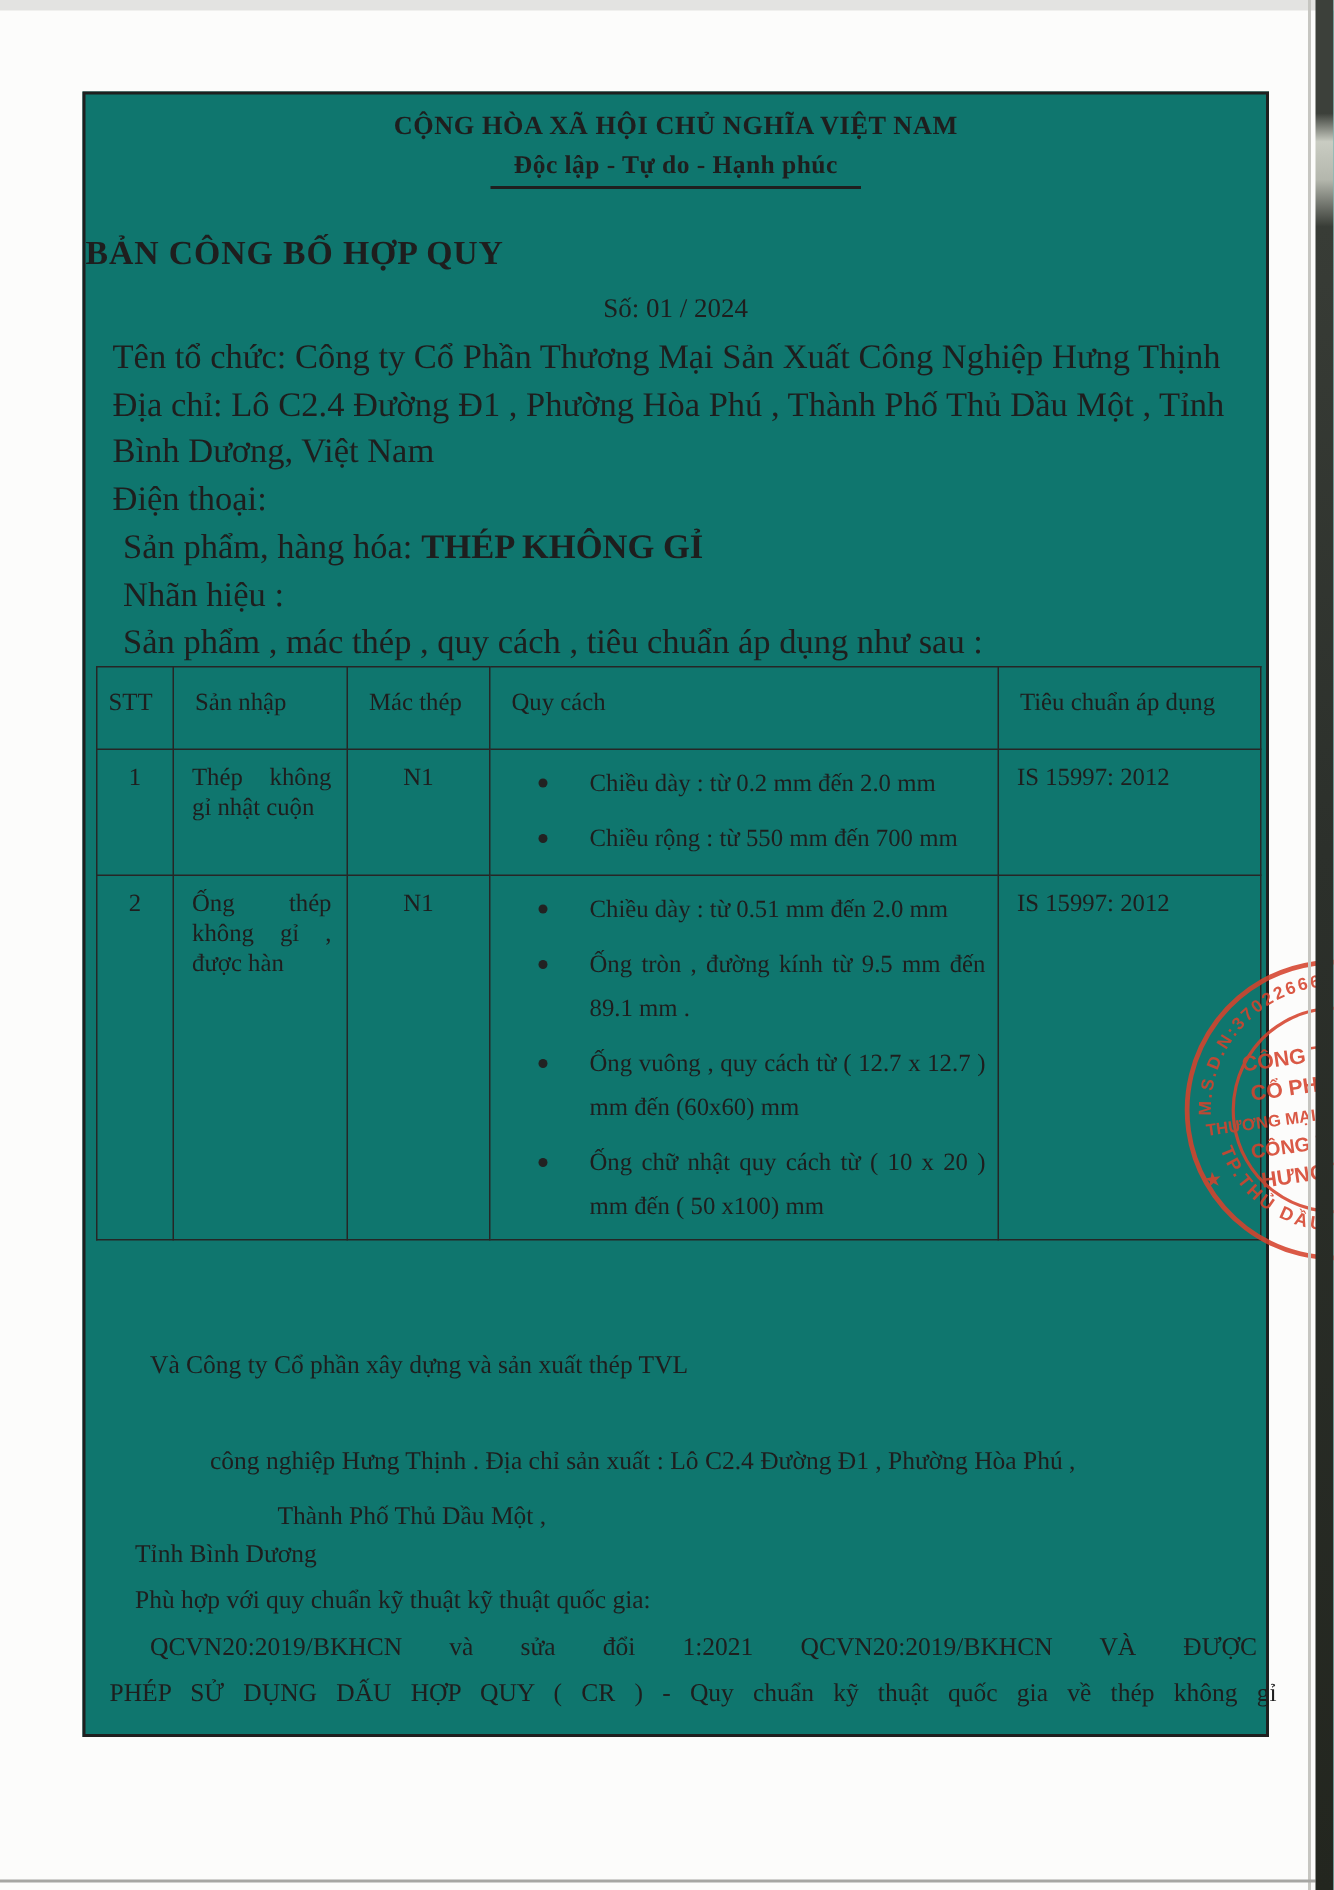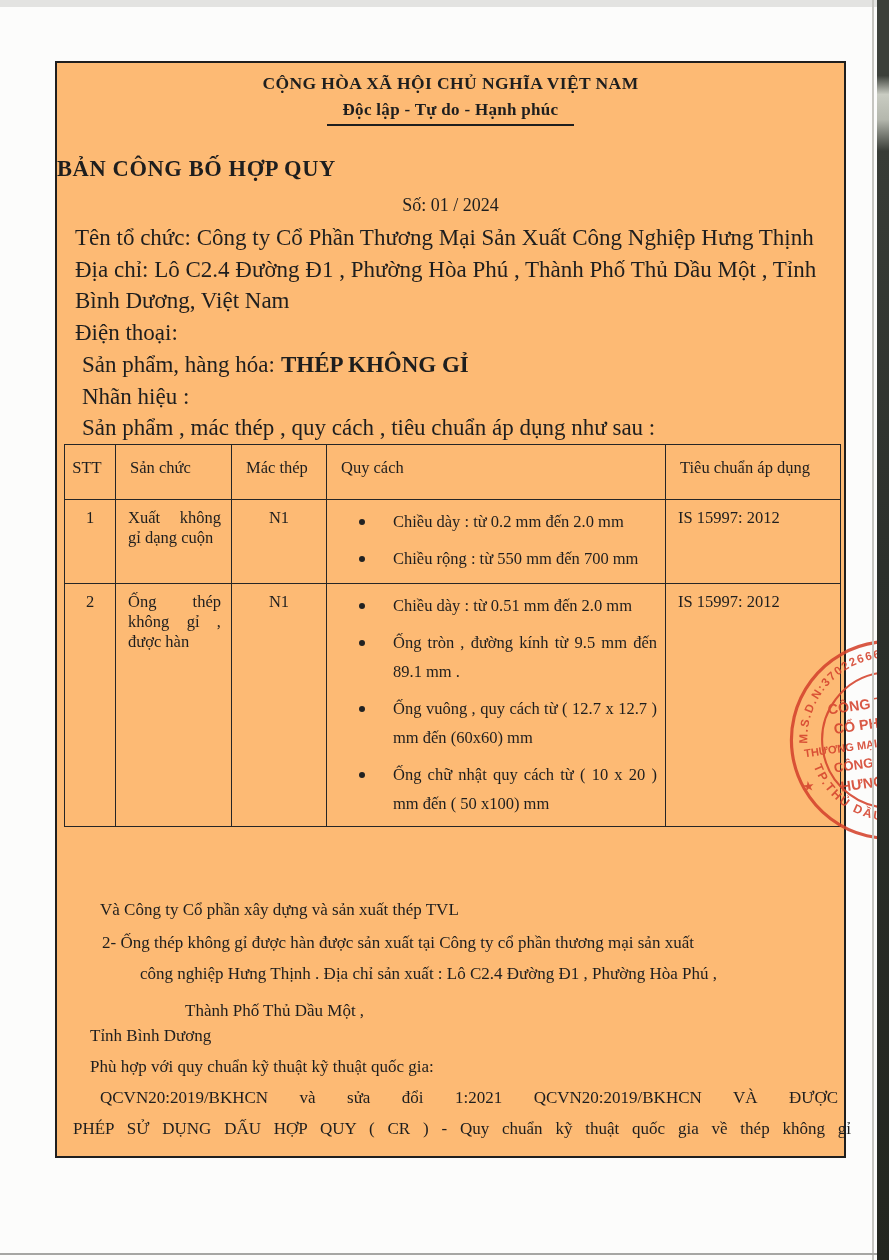--- a/index.html
+++ b/index.html
@@ -7,21 +7,21 @@
     width:889px;height:1260px;position:relative;overflow:hidden;
     background:#fcfcfb;
     font-family:"Liberation Serif","DejaVu Serif",serif;
     color:#1e1e1e;
   }
   .scan{position:absolute;inset:0;}
   .top-band{position:absolute;left:0;top:0;width:889px;height:7px;background:#e3e3e1;}
   
   .frame{
     position:absolute;left:55px;top:61px;width:787px;height:1093px;
-    border:2px solid #1f1f1f;background:#fdba74;
+    border:2px solid #1f1f1f;background:#0f766e;
   }
   .nat-title{position:absolute;left:0;top:10px;width:100%;text-align:center;
     font-size:17.5px;font-weight:bold;letter-spacing:.4px;}
   .motto{position:absolute;left:0;top:37px;width:100%;text-align:center;}
   .motto span{display:inline-block;font-size:17px;font-weight:bold;
     padding:0 16px 4px;border-bottom:2.5px solid #1f1f1f;letter-spacing:.3px;}
   .doc-title{position:absolute;left:0;top:93px;width:100%;text-align:left;
     font-size:22.5px;font-weight:bold;letter-spacing:.6px;}
   .doc-number{position:absolute;left:0;top:132px;width:100%;text-align:center;font-size:18px;}
   .info{position:absolute;left:18px;top:159px;width:752px;font-size:23px;line-height:31.7px;}
@@ -94,30 +94,30 @@
       <colgroup>
         <col style="width:51px">
           <col style="width:116px">
           <col style="width:95px">
         <col style="width:339px">
           <col style="width:175px">
       </colgroup>
       <thead>
         <tr>
           <th class="c">STT</th>
-          <th>Sản chức</th>
+          <th>Sản nhập</th>
           <th>Mác thép</th>
           <th>Quy cách</th>
           <th>Tiêu chuẩn áp dụng</th>
         </tr>
       </thead>
       <tbody>
         <tr class="r1">
           <td class="stt">1</td>
-          <td class="prod">Xuất không gỉ dạng cuộn</td>
+          <td class="prod">Thép không gỉ nhật cuộn</td>
           <td class="grade">N1</td>
           <td class="specs">
             <ul class="spec-list">
               <li>Chiều dày : từ 0.2 mm đến 2.0 mm</li>
               <li>Chiều rộng : từ 550 mm đến 700 mm</li>
             </ul>
           </td>
           <td class="std">IS 15997: 2012</td>
         </tr>
         <tr class="r2">
@@ -131,21 +131,20 @@
               <li>Ống vuông , quy cách từ ( 12.7 x 12.7 ) mm đến (60x60) mm</li>
               <li>Ống chữ nhật quy cách từ ( 10 x 20 ) mm đến ( 50 x100) mm</li>
             </ul>
           </td>
           <td class="std">IS 15997: 2012</td>
         </tr>
       </tbody>
     </table>
 
     <div class="nline" style="left:43px;top:832px;">Và Công ty Cổ phần xây dựng và sản xuất thép TVL</div>
-    <div class="nline" style="left:45px;top:865px;">2- Ống thép không gỉ được hàn được sản xuất tại Công ty cổ phần thương mại sản xuất</div>
     <div class="nline" style="left:83px;top:896px;">công nghiệp Hưng Thịnh . Địa chỉ sản xuất : Lô C2.4 Đường Đ1 , Phường Hòa Phú ,</div>
     <div class="nline" style="left:83px;top:933px;margin-left:45px;">Thành Phố Thủ Dầu Một ,</div>
     <div class="nline" style="left:33px;top:958px;">Tỉnh Bình Dương</div>
     <div class="nline" style="left:33px;top:989px;">Phù hợp với quy chuẩn kỹ thuật kỹ thuật quốc gia:</div>
     <div class="qcvn" style="left:43px;top:1020px;width:738px;">QCVN20:2019/BKHCN và sửa đổi 1:2021 QCVN20:2019/BKHCN VÀ ĐƯỢC</div>
     <div class="qcvn" style="left:0;top:1051px;width:778px;margin-left:16px;">PHÉP SỬ DỤNG DẤU HỢP QUY ( CR ) - Quy chuẩn kỹ thuật quốc gia về thép không gỉ</div>
   </div>
 
   <div class="stamp-wrap">
     <svg viewBox="0 0 200 200">

